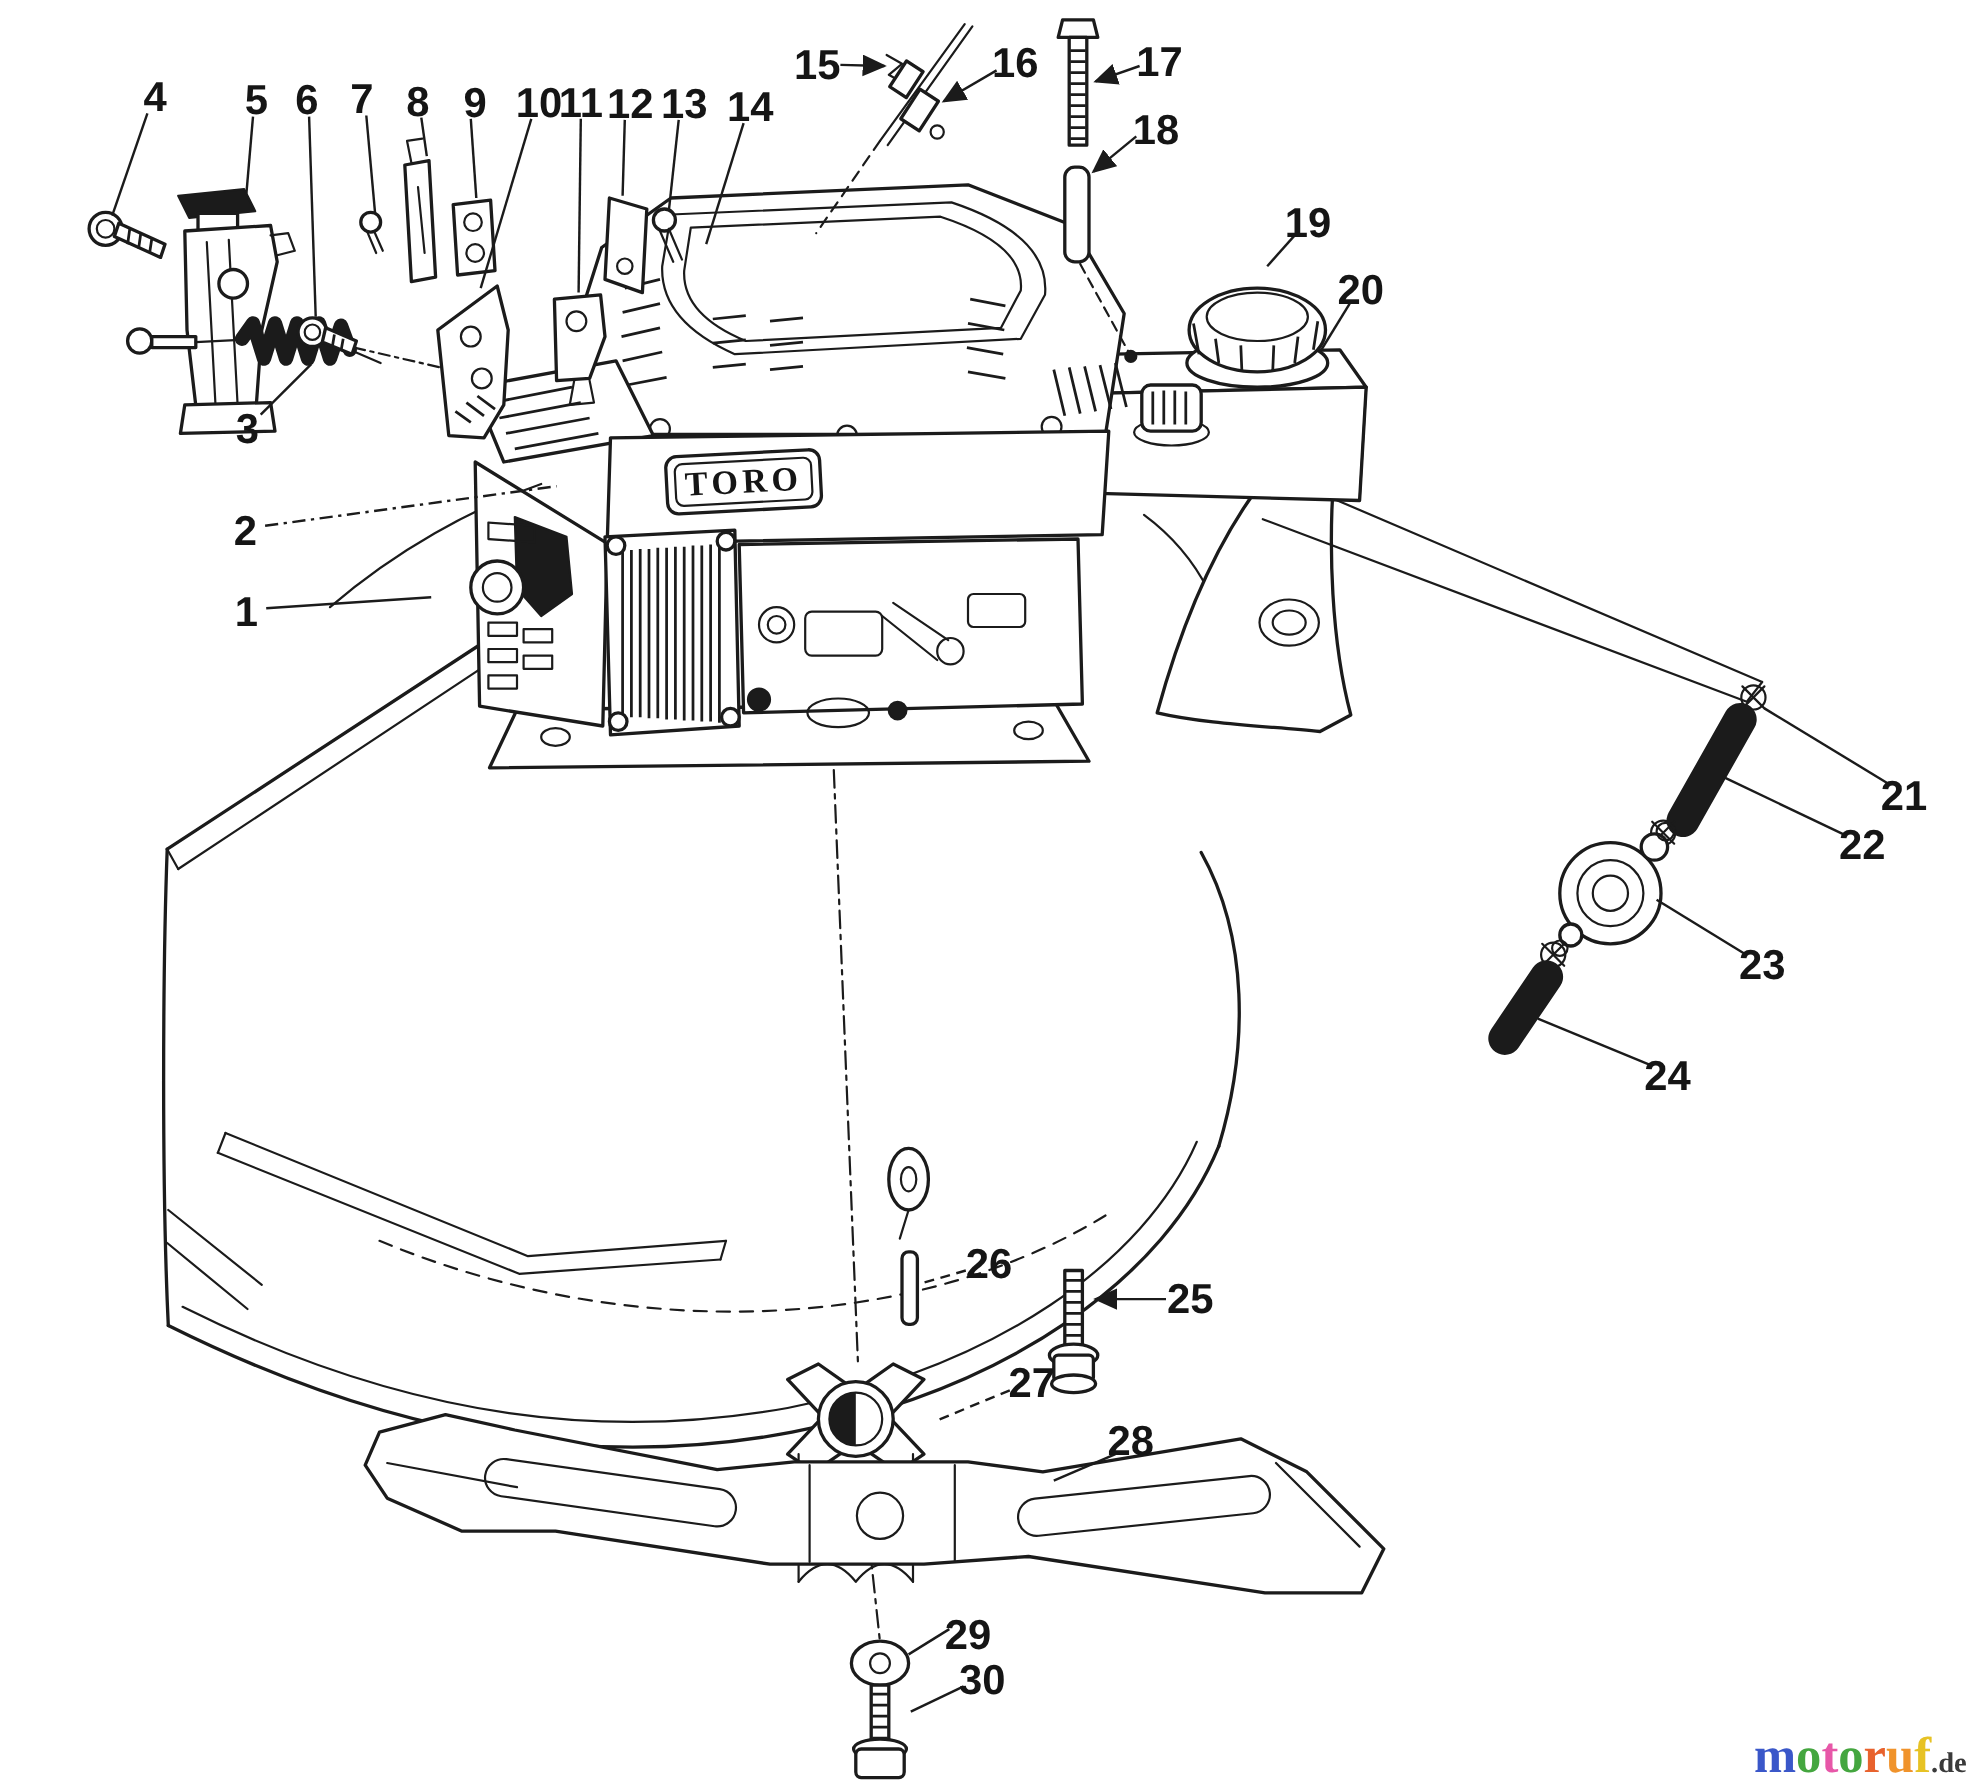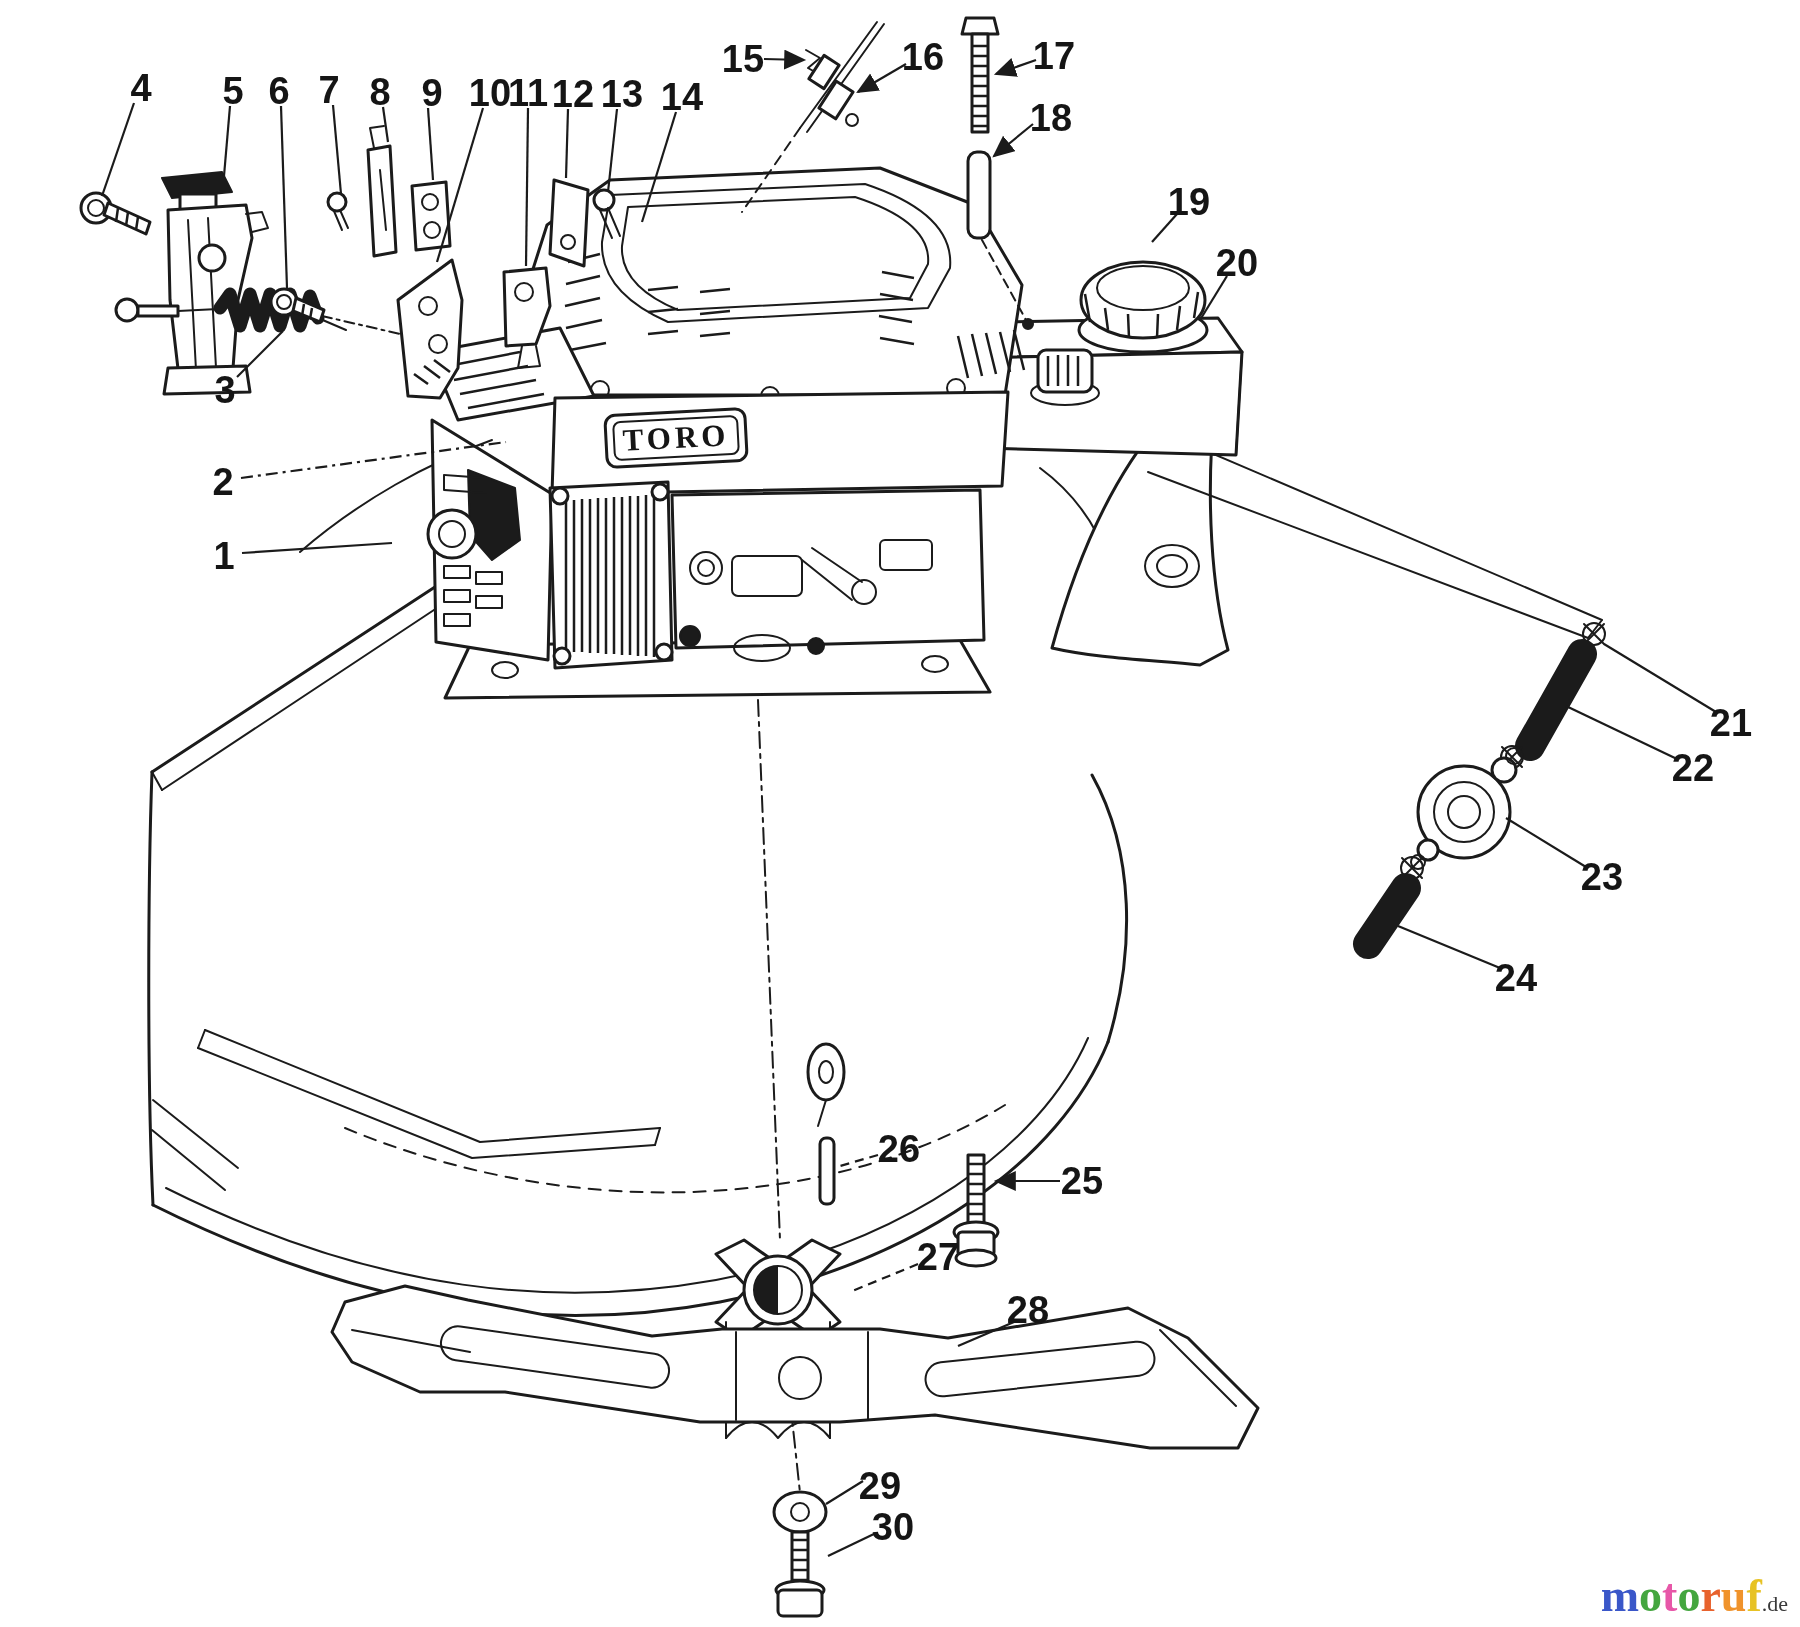--- a/index.html
+++ b/index.html
@@ -11,21 +11,21 @@
   .inkF{stroke:#1b1b1b;fill:#ffffff;stroke-width:3;stroke-linejoin:round;}
   .inkB{stroke:#1b1b1b;fill:#1b1b1b;stroke-width:2;stroke-linejoin:round;}
   .thick{stroke:#1b1b1b;stroke-width:30;stroke-linecap:round;fill:none;}
   .spring{stroke:#1b1b1b;stroke-width:13;stroke-linecap:round;stroke-linejoin:round;fill:none;}
   .hatch{stroke:#1b1b1b;stroke-width:2.5;}
   .callout-num{font-family:"Liberation Sans",sans-serif;font-weight:bold;font-size:38px;fill:#151515;}
   .leader{stroke:#1b1b1b;stroke-width:2.2;fill:none;}
   .badge-text{font-family:"Liberation Serif",serif;font-weight:bold;font-size:31px;fill:#151515;letter-spacing:4px;}
   .watermark{position:absolute;right:12px;bottom:8px;font-family:"Liberation Serif",serif;
              font-weight:bold;font-size:46px;line-height:1;}
-  .watermark .suffix{font-size:22px;font-weight:normal;}
+  .watermark .suffix{font-size:26px;font-weight:bold;}
 </style>
 </head>
 <body>
 
 <div class="stage">
 <svg width="1800" height="1627" viewBox="0 0 1800 1627">
   <defs>
     <marker id="arrowhead" markerWidth="12" markerHeight="10" refX="9" refY="4.5" orient="auto">
       <path d="M0,0 L10,4.5 L0,9 Z" fill="#1b1b1b"></path>
     </marker>

